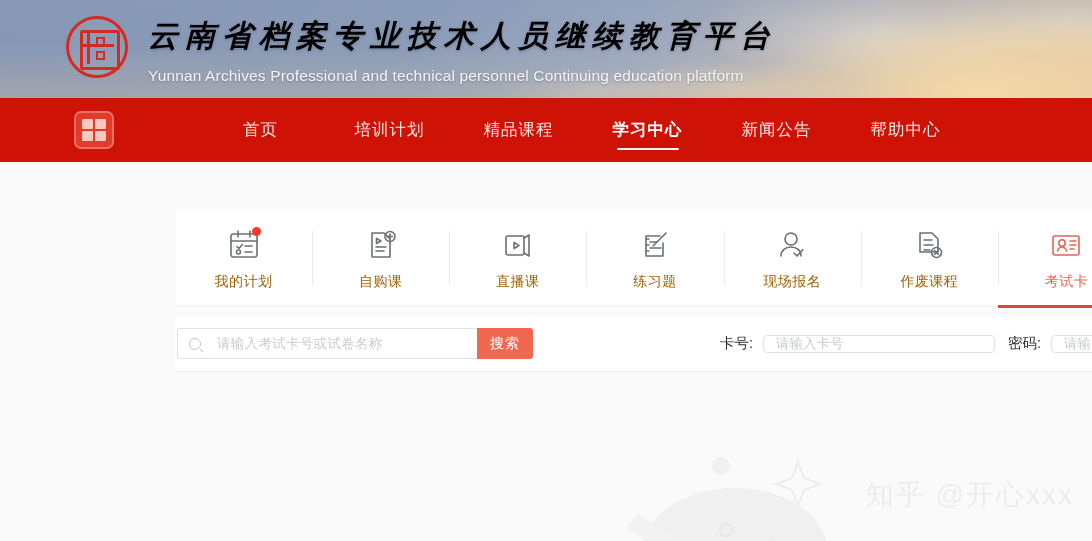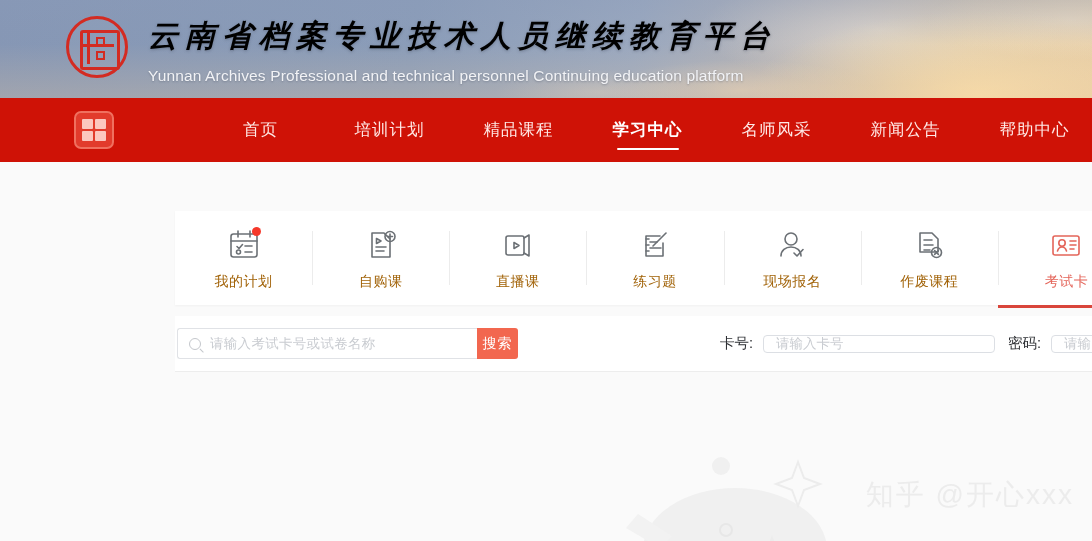--- a/index.html
+++ b/index.html
@@ -134,34 +134,34 @@
     position: absolute; left: 175px; top: 316px; width: 960px; height: 56px;
     background: #ffffff;
     border-bottom: 1px solid #ededed;
     display: flex; align-items: center;
   }
   .search-wrap { display: flex; align-items: center; margin-left: 2px; }
   .search-input {
     width: 300px; height: 31px;
     border: 1px solid #e0e2e6; border-right: none;
     border-radius: 3px 0 0 3px;
-    display: flex; align-items: center; gap: 9px; padding-left: 11px;
+    display: flex; align-items: center; gap: 16px; padding-left: 11px;
     background: #fff;
   }
   .mag {
     width: 12px; height: 12px; border: 1.4px solid #c4c7cc; border-radius: 50%;
     position: relative; flex: none;
   }
   .mag::after {
     content: ""; position: absolute; right: -4px; bottom: -3px;
     width: 5px; height: 1.4px; background: #c4c7cc; transform: rotate(45deg);
   }
   .search-ph { font-size: 13.5px; color: #c9ccd1; letter-spacing: .3px; }
   .search-btn {
-    width: 41px; height: 31px; background: #f2674f; color: #fff;
+    width: 56px; height: 31px; background: #f2674f; color: #fff;
     border: none; border-radius: 0 3px 3px 0;
     font-size: 14px; letter-spacing: 1px; cursor: pointer;
     font-family: inherit;
   }
   .field-group { display: flex; align-items: center; position: absolute; }
   .field-group.g1 { left: 545px; }
   .field-group.g2 { left: 833px; }
   .field-label { font-size: 14.5px; color: #2d2f33; margin-right: 10px; white-space: nowrap; }
   .field-box {
     height: 18px; border: 1px solid #dcdfe4; border-radius: 4px;
@@ -212,21 +212,20 @@
         <i></i>
         <i></i>
         <i></i>
       </span>
   </div>
   <div class="nav-items">
     <div class="nav-item">首页</div>
     <div class="nav-item">培训计划</div>
     <div class="nav-item">精品课程</div>
     <div class="nav-item active">学习中心</div>
-    <div class="nav-item">名师风采</div>
     <div class="nav-item">新闻公告</div>
     <div class="nav-item">帮助中心</div>
   </div>
 
   <div class="card">
     <div class="tabs">
 
       <div class="tab">
         <div class="tab-icon">
           <svg width="36" height="34" viewBox="0 0 36 34">

